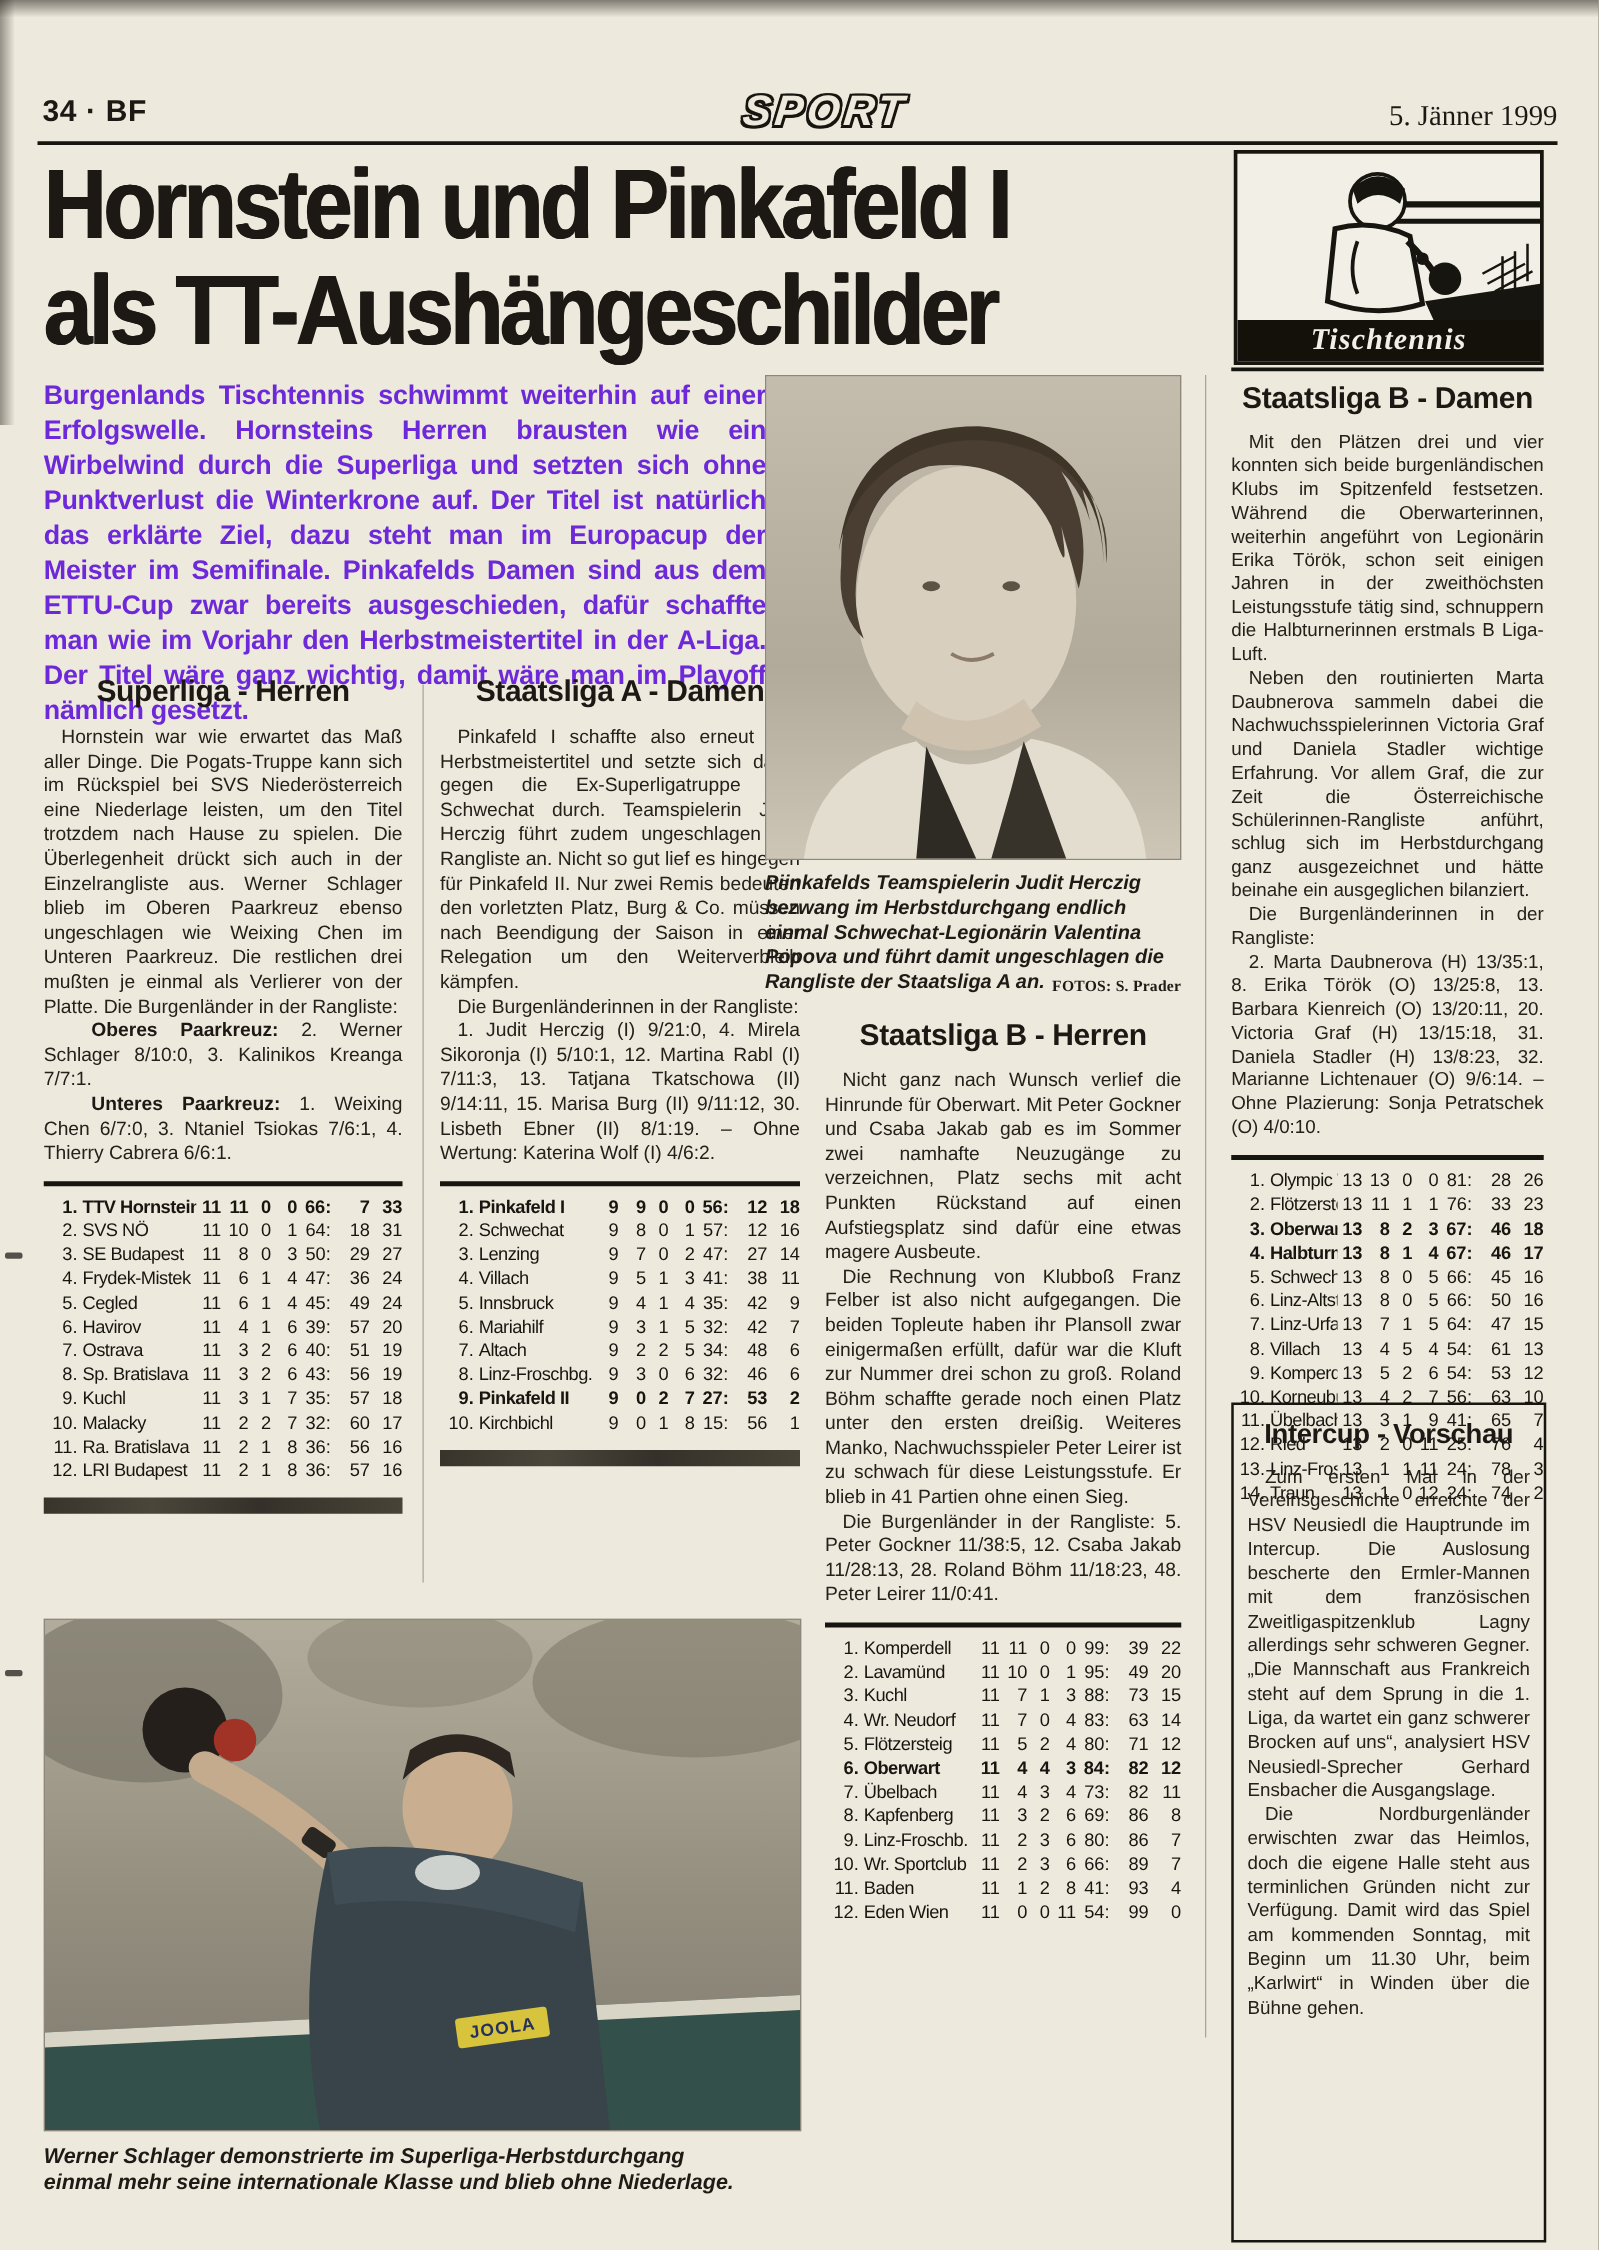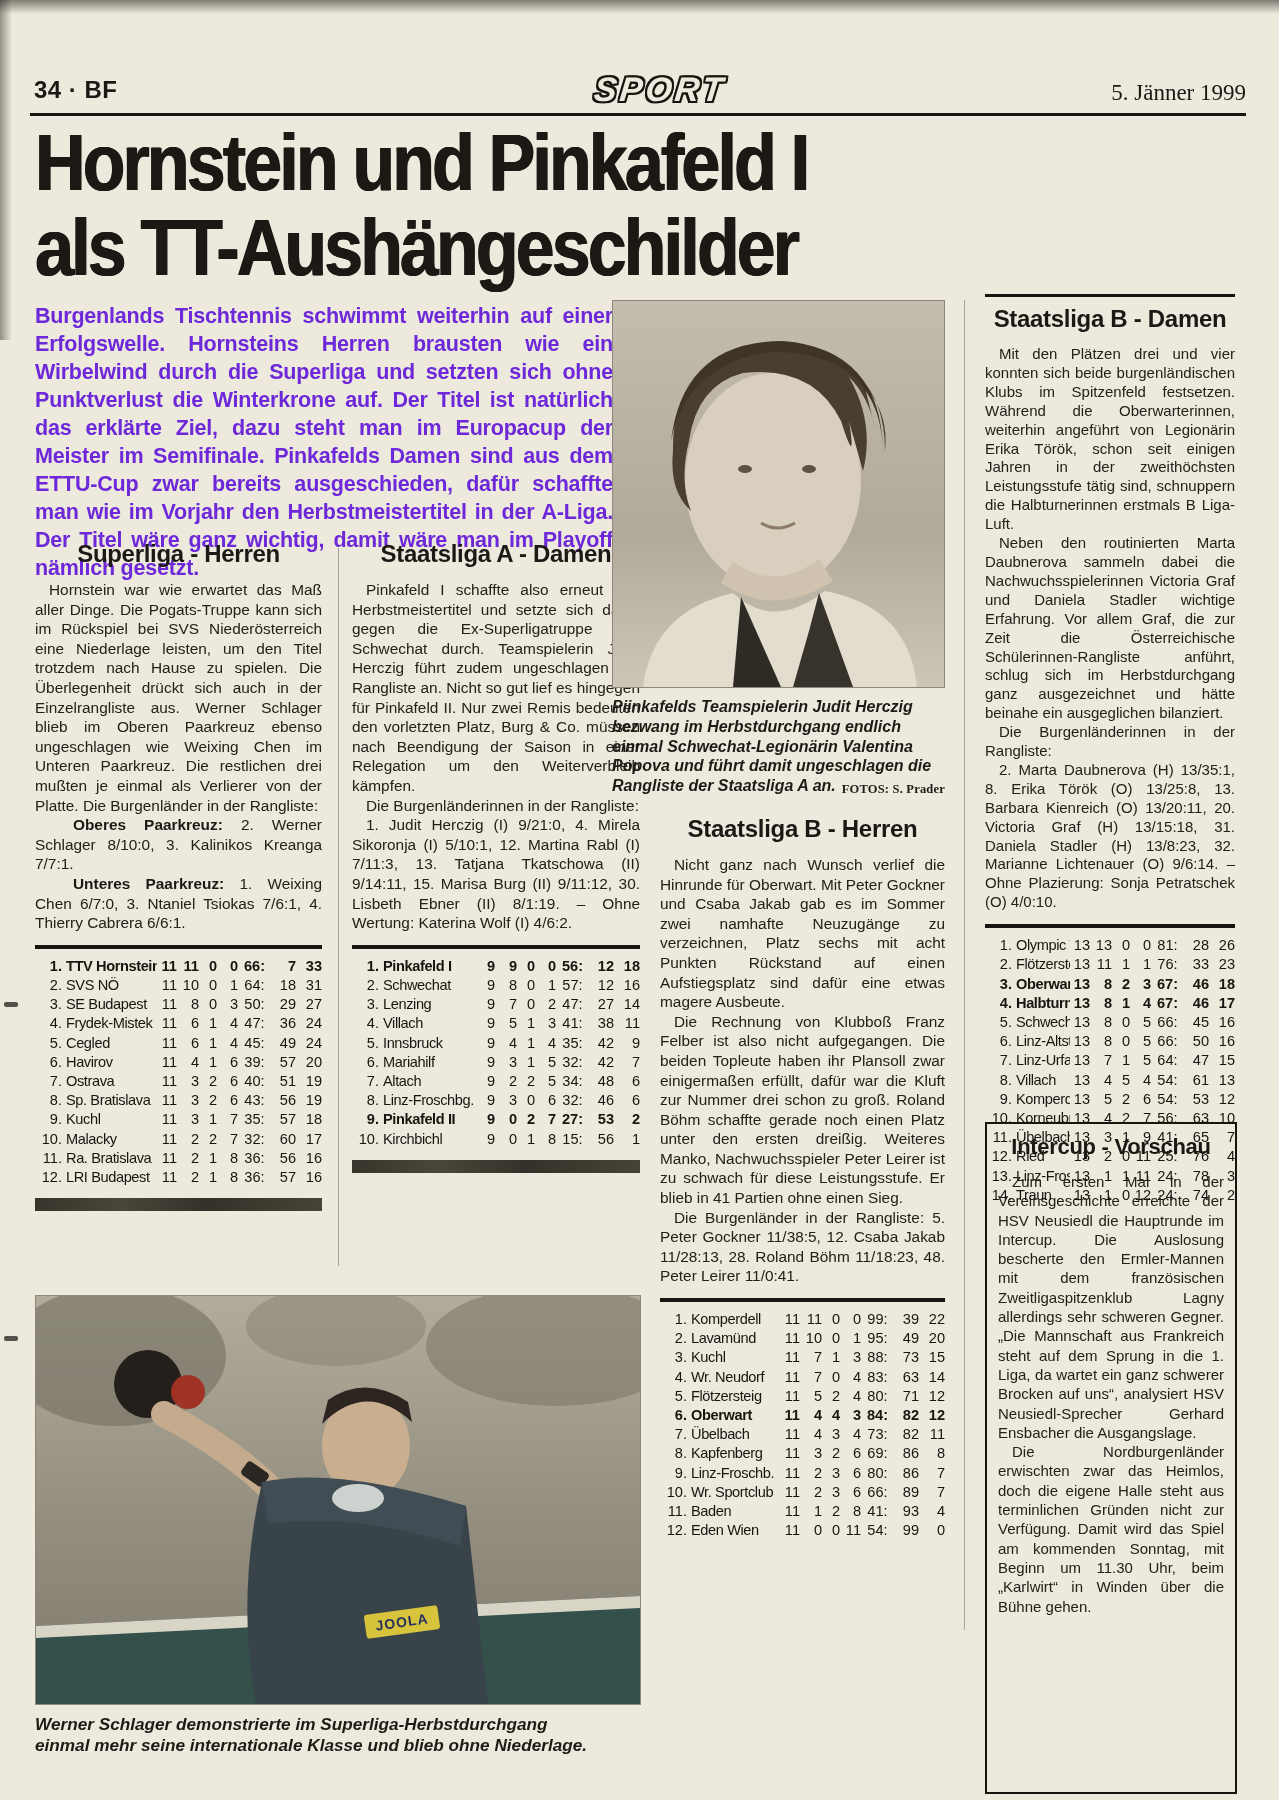--- a/index.html
+++ b/index.html
@@ -97,20 +97,39 @@
   <div class="abs pageno">34 · BF</div>
   <div class="abs sport-logo">SPORT</div>
   <div class="abs date">5. Jänner 1999</div>
   <div class="abs header-rule"></div>
 
   <div class="abs headline">
     <div>Hornstein und Pinkafeld I</div>
     <div>als TT-Aushängeschilder</div>
   </div>
 
+  <div class="abs tt-box">
+    <span>
+    <svg viewBox="0 0 242 166" xmlns="http://www.w3.org/2000/svg">
+      <rect x="0" y="0" width="242" height="166" fill="#f2efe6"></rect>
+      <rect x="100" y="38" width="142" height="5" fill="#17150f"></rect>
+      <rect x="100" y="52" width="142" height="4" fill="#17150f"></rect>
+      <circle cx="112" cy="38" r="22" fill="#f2efe6" stroke="#17150f" stroke-width="3"></circle>
+      <path d="M92 28 Q112 8 134 28 L130 40 Q112 26 96 40 Z" fill="#17150f"></path>
+      <path d="M78 60 Q108 52 138 66 L148 120 Q110 132 72 118 Z" fill="#f2efe6" stroke="#17150f" stroke-width="4"></path>
+      <path d="M96 70 Q88 92 96 112" fill="none" stroke="#17150f" stroke-width="3"></path>
+      <path d="M136 70 Q150 84 158 96" fill="none" stroke="#17150f" stroke-width="5"></path>
+      <circle cx="166" cy="100" r="13" fill="#17150f"></circle>
+      <circle cx="148" cy="84" r="5" fill="#17150f"></circle>
+      <path d="M150 118 L242 104 L242 134 L160 140 Z" fill="#17150f"></path>
+      <path d="M196 96 l26 -14 M200 104 l30 -16 M206 110 l30 -16 M212 82 l0 30 M222 78 l0 30 M232 72 l0 30" stroke="#17150f" stroke-width="2"></path>
+    </svg>
+    </span>
+    <div class="tt-label">Tischtennis</div>
+  </div>
 
   <div class="abs intro">Burgenlands Tischtennis schwimmt weiterhin auf einer Erfolgswelle. Hornsteins Herren brausten wie ein Wirbelwind durch die Superliga und setzten sich ohne Punktverlust die Winterkrone auf. Der Titel ist natürlich das erklärte Ziel, dazu steht man im Europacup der Meister im Semifinale. Pinkafelds Damen sind aus dem ETTU-Cup zwar bereits ausgeschieden, dafür schaffte man wie im Vorjahr den Herbstmeistertitel in der A-Liga. Der Titel wäre ganz wichtig, damit wäre man im Playoff nämlich gesetzt.</div>
 
   <div class="abs col col1">
     <h2 class="sec-head">Superliga - Herren</h2>
     <div>
         <p class="para">Hornstein war wie erwartet das Maß aller Dinge. Die Pogats-Truppe kann sich im Rückspiel bei SVS Niederösterreich eine Niederlage leisten, um den Titel trotzdem nach Hause zu spielen. Die Überlegenheit drückt sich auch in der Einzelrangliste aus. Werner Schlager blieb im Oberen Paarkreuz ebenso ungeschlagen wie Weixing Chen im Unteren Paarkreuz. Die restlichen drei mußten je einmal als Verlierer von der Platte. Die Burgenländer in der Rangliste:</p>
         <p class="para"><b>Oberes Paarkreuz:</b> 2. Werner Schlager 8/10:0, 3. Kalinikos Kreanga 7/7:1.</p>
         <p class="para"><b>Unteres Paarkreuz:</b> 1. Weixing Chen 6/7:0, 3. Ntaniel Tsiokas 7/6:1, 4. Thierry Cabrera 6/6:1.</p>
       </div>

